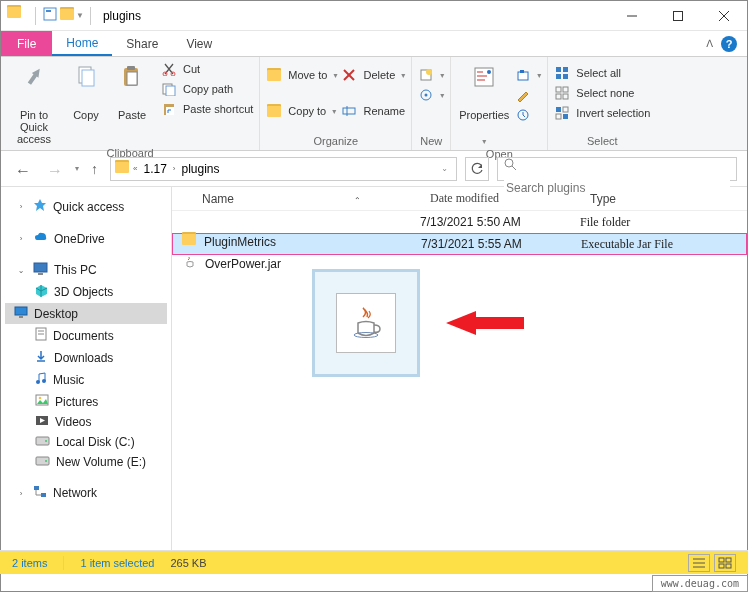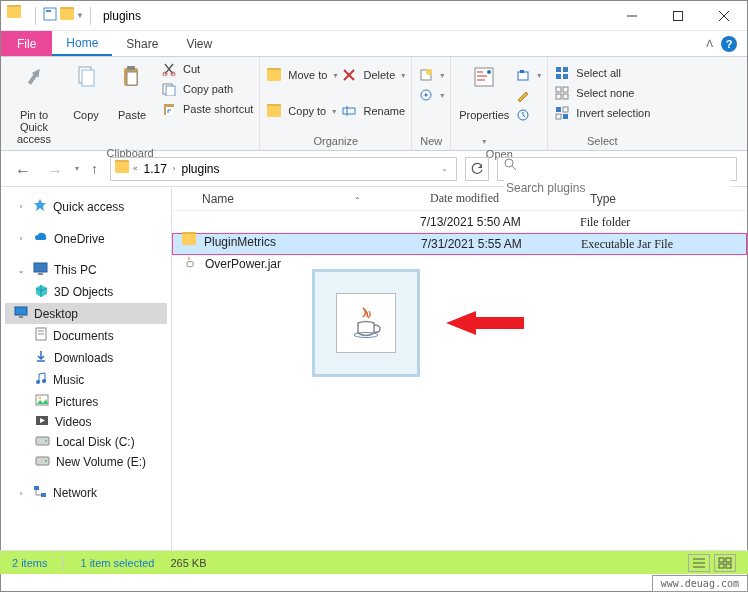--- a/index.html
+++ b/index.html
@@ -157,21 +157,21 @@
     position: absolute;
     top: 116px; left: 274px;
     display:flex; align-items:center;
   }
   
   .statusbar {
     position:absolute; bottom:18px; left:0; right:0;
     height:24px; border-top:1px solid #e0e0e0;
     display:flex; align-items:center; gap:16px;
     padding:0 12px; font-size:11px; color:#1979ca;
-    background:#bef264;
+    background:#fde047;
   }
   .statusbar .sep { width:1px; height:14px; background:#ccc; }
   .statusbar .right { margin-left:auto; display:flex; gap:4px; }
   .viewbtn { width:22px; height:18px; border:1px solid #aaa; display:flex; align-items:center; justify-content:center; }
   
   .watermark {
     position:absolute; bottom:0; right:0;
     border:1px solid #999; padding:2px 8px; font-size:10px; color:#666; background:#fff;
     font-family: monospace;
   }

